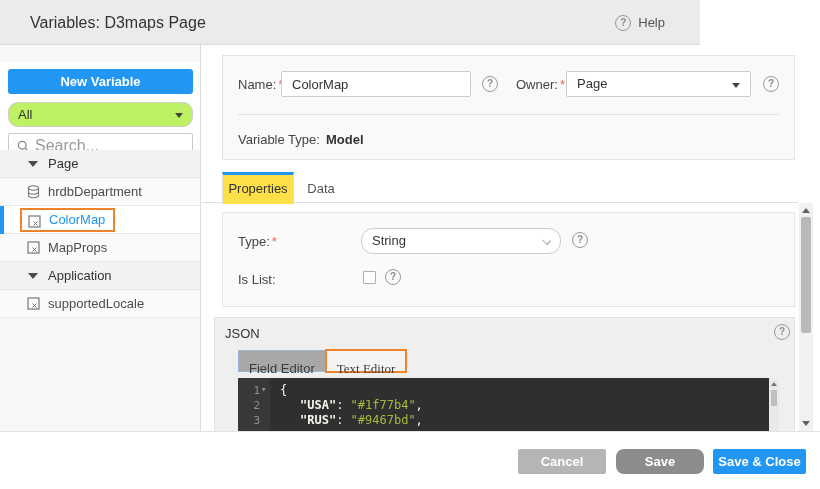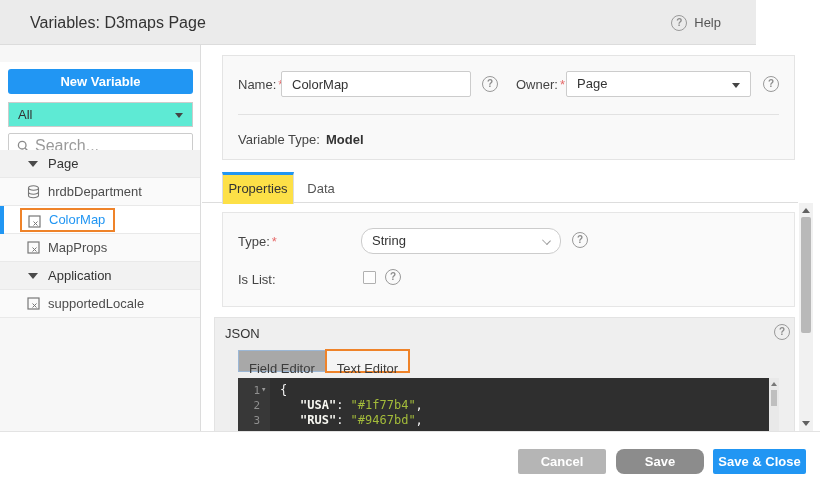--- a/index.html
+++ b/index.html
@@ -1,30 +1,30 @@
 <!DOCTYPE html>
 <html><head>
 <meta charset="utf-8">
 <style>
   * { margin:0; padding:0; box-sizing:border-box; }
   html,body { width:820px; height:489px; }
   body { font-family:"Liberation Sans", sans-serif; font-size:13px; color:#333; background:#fff; position:relative; overflow:hidden; }
   .page { position:absolute; inset:0; width:820px; height:489px; background:#fff; }
 
   
-  .header { position:absolute; left:0; top:0; width:756px; height:45px; background:#ebebeb; border-bottom:1px solid #dcdcdc; }
+  .header { position:absolute; left:0; top:0; width:700px; height:45px; background:#ebebeb; border-bottom:1px solid #dcdcdc; }
   .header .title { position:absolute; left:30px; top:0; line-height:45px; font-size:16px; color:#333; }
   .help { position:absolute; right:35px; top:0; height:45px; display:flex; align-items:center; gap:7px; cursor:pointer; color:#555; }
   .qicon { display:inline-block; width:16px; height:16px; border:1px solid #999; border-radius:50%; color:#8d8d8d; font-size:10px; line-height:14px; text-align:center; font-weight:bold; background:transparent; }
 
   
   .sidebar { position:absolute; left:0; top:45px; width:201px; height:386px; background:#f7f7f7; border-right:1px solid #dcdcdc; }
   .sidebar .filters { position:absolute; left:0; top:17px; width:200px; height:105px; background:#fff; }
   .btn-new { position:absolute; left:8px; top:7px; width:185px; height:25px; background:#2196f3; color:#fff; font-weight:bold; font-size:13px; border:none; border-radius:3px; cursor:pointer; }
-  .sel-all { position:absolute; left:8px; top:40px; width:185px; height:25px; background:#5eead4; border:1px solid #ccc; border-radius:0; line-height:23px; padding-left:9px; cursor:pointer; }
+  .sel-all { position:absolute; left:8px; top:40px; width:185px; height:25px; background:#bef264; border:1px solid #ccc; border-radius:10px; line-height:23px; padding-left:9px; cursor:pointer; }
   .sel-all .caret { position:absolute; right:9px; top:10px; width:0; height:0; border-left:4px solid transparent; border-right:4px solid transparent; border-top:5px solid #444; }
   .search-box { position:absolute; left:8px; top:71px; width:185px; height:25px; background:#fff; border:1px solid #ccc; border-radius:2px; }
   .search-box svg { position:absolute; left:8px; top:6px; }
   .search-box input { position:absolute; left:26px; top:1px; width:152px; height:21px; border:none; outline:none; font-size:16px; font-family:"Liberation Sans",sans-serif; color:#444; background:transparent; }
   .search-box input::placeholder { color:#9a9a9a; }
 
   .tree { position:absolute; left:0; top:105px; width:200px; }
   .trow { position:relative; width:200px; height:28px; border-bottom:1px solid #e9e9e9; cursor:pointer; }
   .trow.group { background:#f2f2f2; }
   .trow.item  { background:#fafafa; }
@@ -68,21 +68,21 @@
   .panel1 .islist-lbl { position:absolute; left:15px; top:59px; }
   .checkbox { position:absolute; left:140px; top:58px; width:13px; height:13px; border:1px solid #b0b0b0; background:#fdfdfd; border-radius:1px; cursor:pointer; }
   .panel1 .q4 { position:absolute; left:162px; top:56px; cursor:pointer; }
 
   .json-panel { position:absolute; left:12px; top:272px; width:581px; height:200px; background:#efefef; border:1px solid #e3e3e3; }
   .json-panel .json-lbl { position:absolute; left:10px; top:8px; color:#333; }
   .json-panel .q5 { position:absolute; left:559px; top:6px; cursor:pointer; }
   .mode-group { position:absolute; left:23px; top:32px; height:22px; display:flex; border:1px solid #9bb7d6; background:#fff; }
   .mode-btn { height:20px; line-height:20px; padding:8px 10px; font-size:13px; color:#3c3c3c; cursor:pointer; }
   .mode-field { background:#a8a8a8; border-right:1px solid #9bb7d6; }
-  .mode-text { background:#f4f4f4; border:2px solid #ef8329; margin:-2px -2px -2px -1px; line-height:20px; height:24px; position:relative; z-index:2; }
+  .mode-text { background:#f4f4f4; border:2px solid #ef8329; margin:-2px -2px -2px -1px; line-height:20px; height:24px; position:relative; z-index:2;font-family:Liberation Serif, serif; }
 
   .editor { position:absolute; left:23px; top:60px; width:541px; height:120px; background:#2f2f2f; overflow:hidden; font-family:"DejaVu Sans Mono", monospace; font-size:12px; }
   .ed-gutter { position:absolute; left:0; top:0; width:32px; height:120px; background:#383838; }
   .ed-line { position:absolute; left:0; width:541px; height:15px; line-height:15px; }
   .ed-num { position:absolute; left:0; width:22px; text-align:right; color:#8f8f8f; font-size:11px; }
   .ed-fold { position:absolute; left:23px; top:-1px; color:#9a9a9a; font-size:9px; }
   .ed-code { position:absolute; left:42px; white-space:pre; color:#f5f5f5; }
   .ed-key { color:#f8f8f2; font-weight:bold; }
   .ed-sep { color:#f5f5f5; }
   .ed-val { color:#a3bb3a; }

